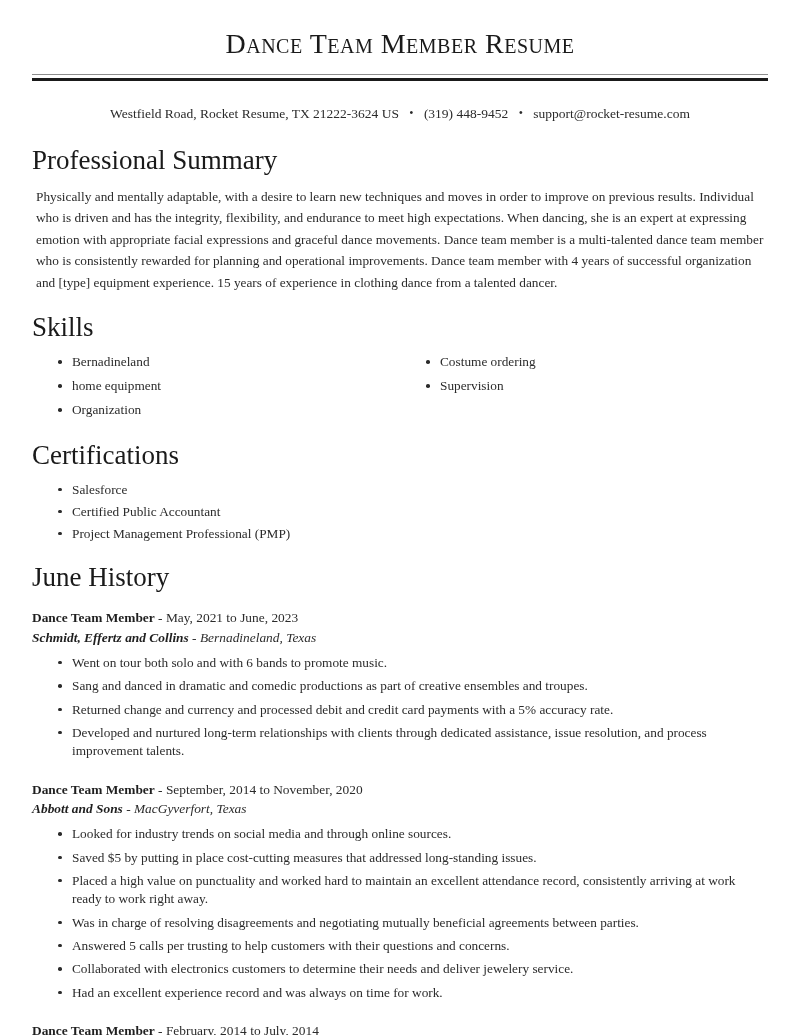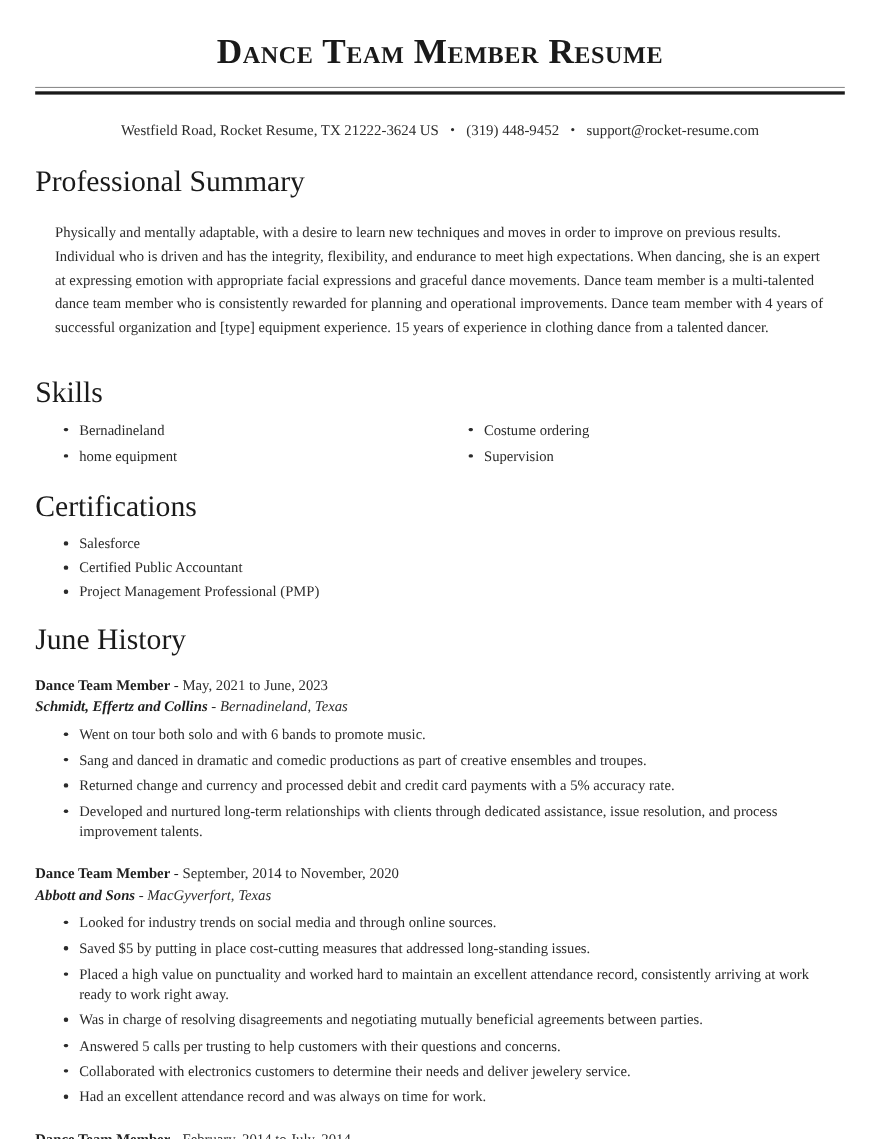--- a/index.html
+++ b/index.html
@@ -19,22 +19,22 @@
     background: #ffffff;
     position: relative;
     overflow: hidden;
     box-sizing: border-box;
     padding: 0 32px;
   }
 
   
   .resume-title {
     text-align: center;
-    font-size: 32px;
-    font-weight: 700;
+    font-size: 28px;
+    font-weight: 400;
     font-variant: small-caps;
     letter-spacing: 0.5px;
     color: #1a1a1a;
     margin: 0;
     padding: 28px 0 14px 0;
     line-height: 1.15;
   }
   .rule-group {
     padding-bottom: 2px;
   }
@@ -69,21 +69,21 @@
     font-size: 27px;
     font-weight: 400;
     color: #1a1a1a;
     margin: 0 0 8px 0;
     line-height: 1.25;
   }
   .summary-text {
     font-size: 13.3px;
     line-height: 1.62;
     color: #2b2b2b;
-    margin: 18px;
+    margin: 4px;
     text-align: left;
   }
 
   
   ul.bullets {
     margin: 0;
     padding: 0 0 0 26px;
     list-style: none;
   }
   ul.bullets > li {
@@ -190,20 +190,21 @@
     <p class="summary-text">Physically and mentally adaptable, with a desire to learn new techniques and moves in order to improve on previous results. Individual who is driven and has the integrity, flexibility, and endurance to meet high expectations. When dancing, she is an expert at expressing emotion with appropriate facial expressions and graceful dance movements. Dance team member is a multi-talented dance team member who is consistently rewarded for planning and operational improvements. Dance team member with 4 years of successful organization and [type] equipment experience. 15 years of experience in clothing dance from a talented dancer.</p>
   </div>
 
   <div class="section">
     <h2 class="section-heading">Skills</h2>
     <div class="skills-columns">
       <div class="skills-col">
         <ul class="bullets" id="skills-left">
             <li>Bernadineland</li>
             <li>home equipment</li>
+            <li>Organization</li>
           </ul>
       </div>
       <div class="skills-col">
         <ul class="bullets" id="skills-right">
             <li>Costume ordering</li>
             <li>Supervision</li>
           </ul>
       </div>
     </div>
   </div>
@@ -233,21 +234,21 @@
         <div class="job">
           <div class="job-line-title"><span class="job-title">Dance Team Member</span><span class="dash"> - </span><span class="job-dates">September, 2014 to November, 2020</span></div>
           <div class="job-line-company"><span class="job-company">Abbott and Sons</span><span class="dash"> - </span><span class="job-location">MacGyverfort, Texas</span></div>
           <ul class="bullets">
             <li>Looked for industry trends on social media and through online sources.</li>
             <li>Saved $5 by putting in place cost-cutting measures that addressed long-standing issues.</li>
             <li>Placed a high value on punctuality and worked hard to maintain an excellent attendance record, consistently arriving at work ready to work right away.</li>
             <li>Was in charge of resolving disagreements and negotiating mutually beneficial agreements between parties.</li>
             <li>Answered 5 calls per trusting to help customers with their questions and concerns.</li>
             <li>Collaborated with electronics customers to determine their needs and deliver jewelery service.</li>
-            <li>Had an excellent attendance record and was always on time for work.</li>
+            <li>Had an excellent experience record and was always on time for work.</li>
           </ul>
         </div>
         <div class="job">
           <div class="job-line-title"><span class="job-title">Dance Team Member</span><span class="dash"> - </span><span class="job-dates">February, 2014 to July, 2014</span></div>
           <div class="job-line-company"><span class="job-company">Wilkinson - Hyatt</span><span class="dash"> - </span><span class="job-location">South Keith, Texas</span></div>
         </div>
       </div>
   </div>
 
 </div>

